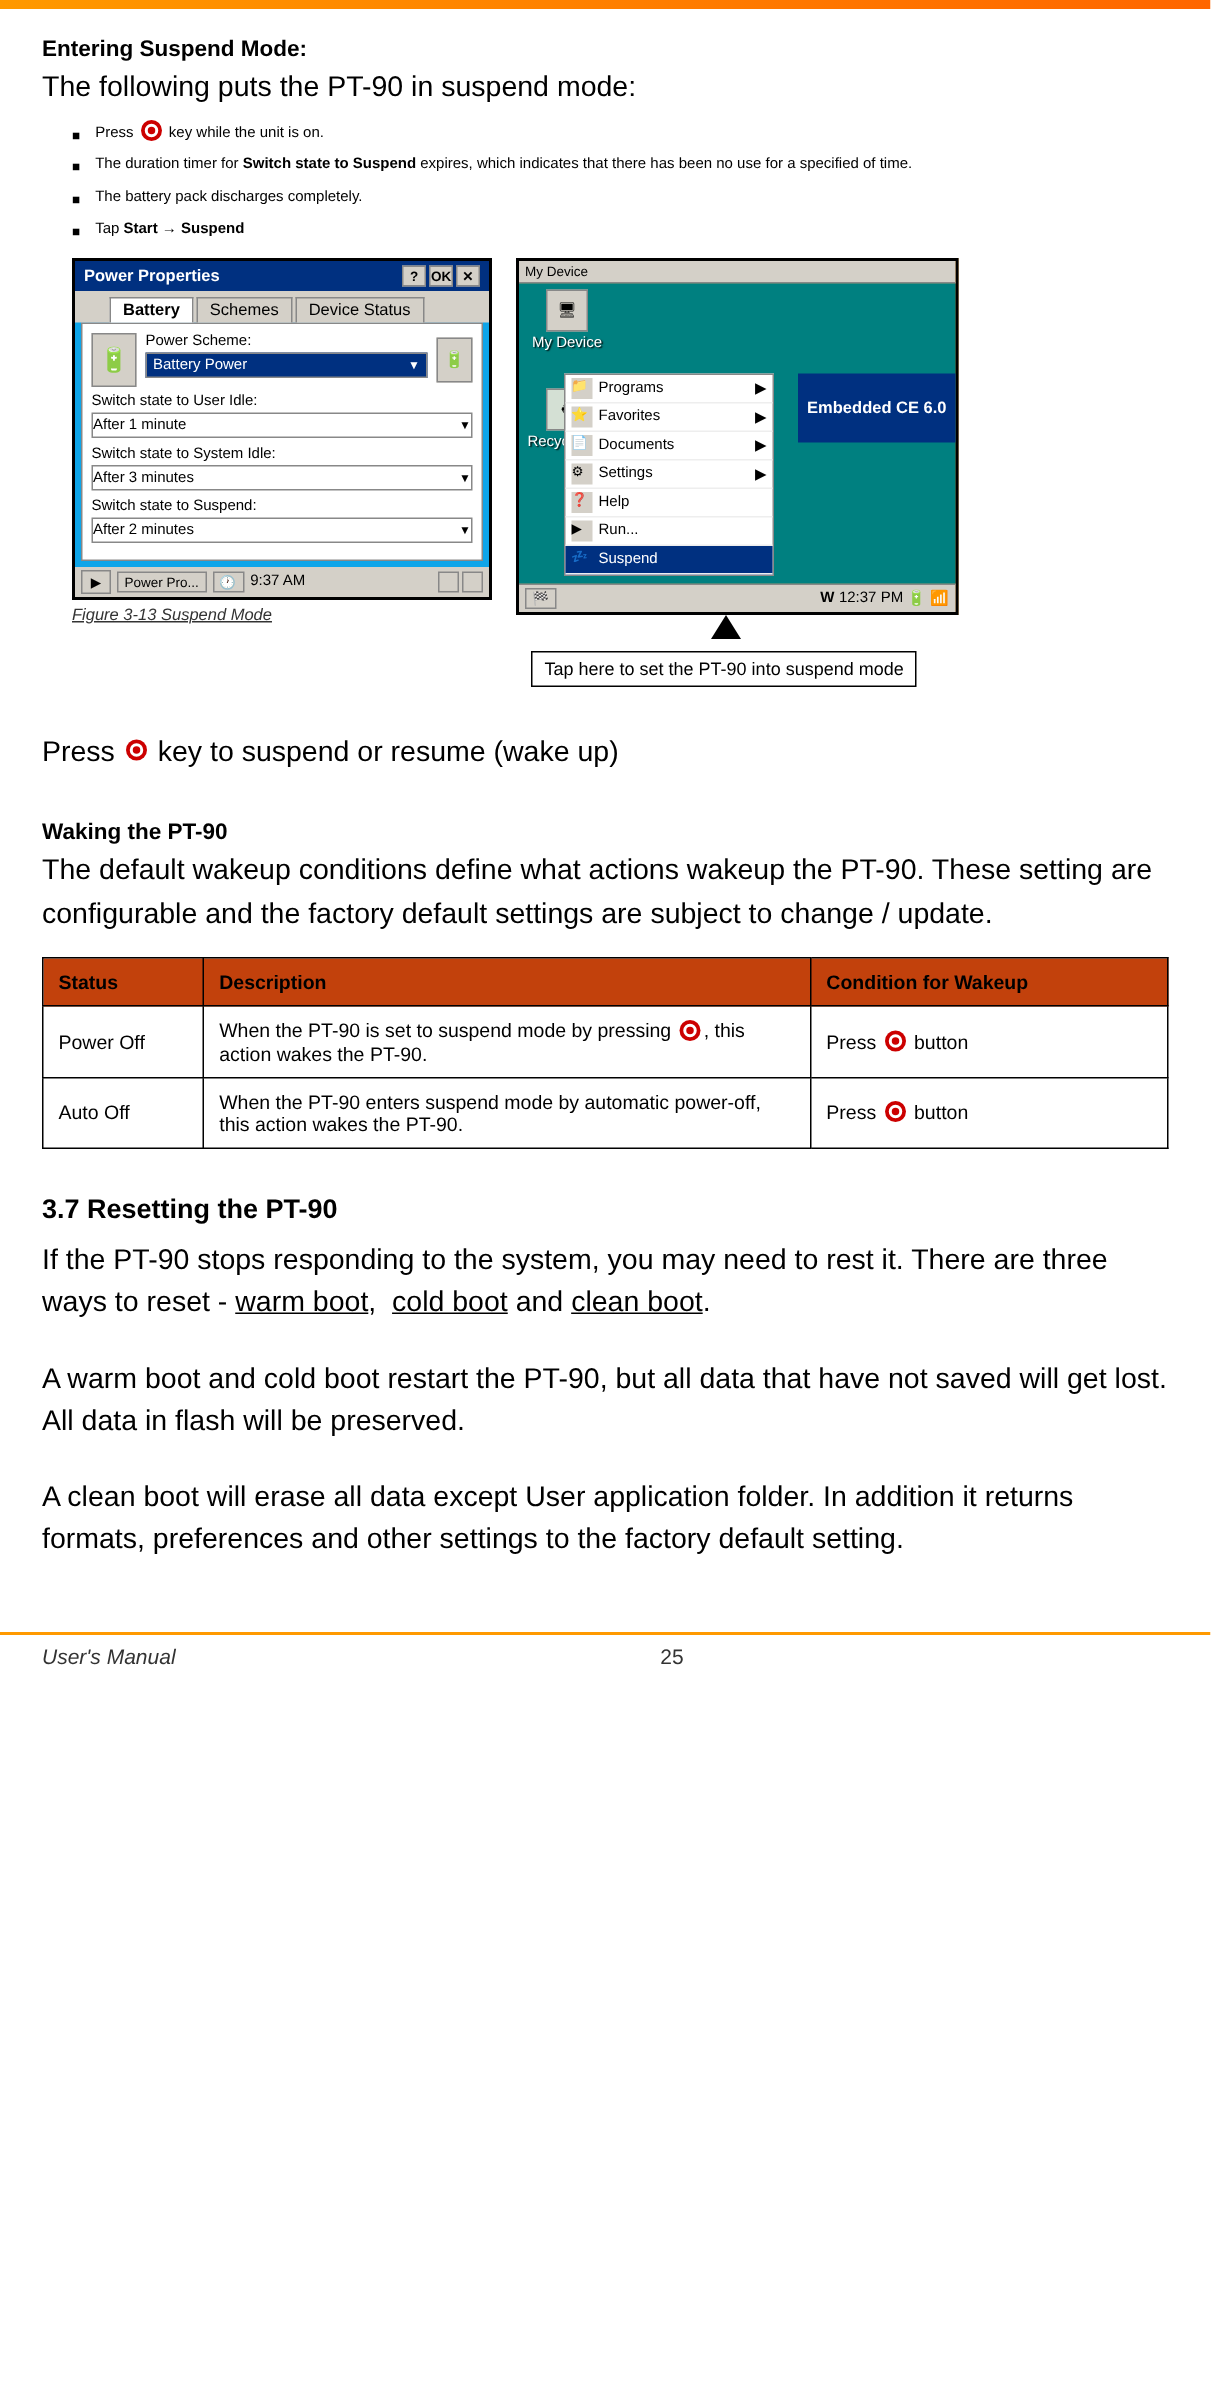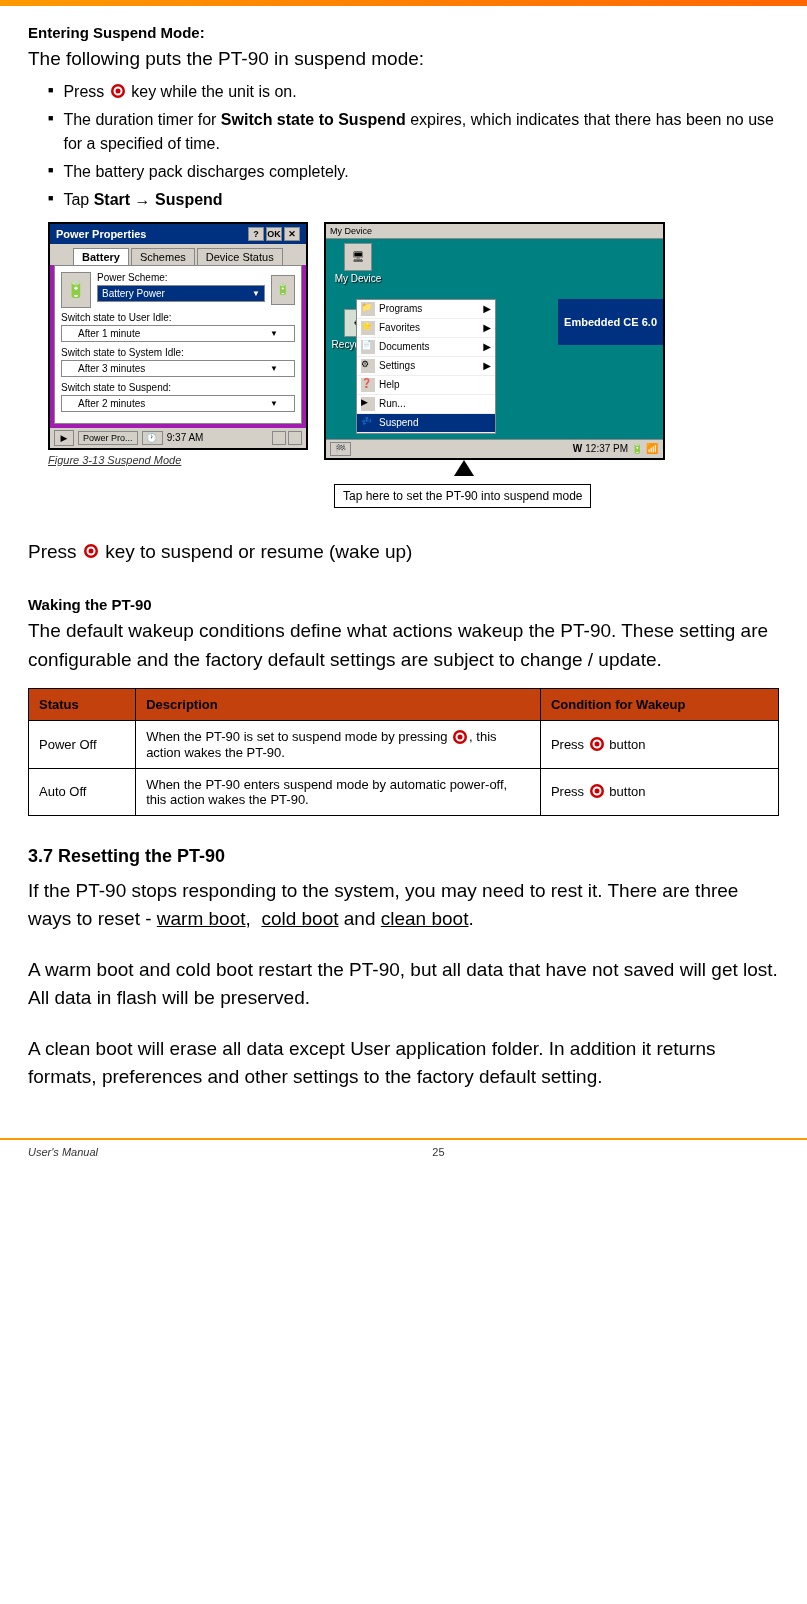--- a/index.html
+++ b/index.html
@@ -30,23 +30,23 @@
       line-height: 1.5;
       margin-bottom: 6px;
     }
     ul.bullet-list {
       list-style: none;
       margin: 0 0 8px 20px;
       padding: 0;
     }
     ul.bullet-list li {
       display: flex;
-      align-items: flex-start;
+      align-items: center;
       margin-bottom: 4px;
-      font-size: 16px;
+      font-size: 10px;
       line-height: 1.5;
     }
     ul.bullet-list li::before {
       content: "■";
       font-size: 9px;
       margin-right: 10px;
       margin-top: 4px;
       flex-shrink: 0;
     }
     .power-icon {
@@ -85,23 +85,23 @@
     }
     .figure-caption {
       font-style: italic;
       font-size: 11px;
       color: #333;
       margin-top: 4px;
       text-decoration: underline;
     }
     
     .dialog-box {
-      width: 260px;
+      width: 280px;
       border: 2px solid #000;
-      background: #a21caf;
+      background: #0ea5e9;
       font-size: 11px;
     }
     .dialog-titlebar {
       background: #003080;
       color: #fff;
       padding: 3px 6px;
       display: flex;
       justify-content: space-between;
       align-items: center;
       font-size: 11px;
@@ -170,21 +170,21 @@
     }
     .dialog-section-label {
       font-size: 10px;
       margin-bottom: 2px;
       color: #000;
     }
     .dialog-dropdown2 {
       width: 100%;
       background: #fff;
       border: 1px solid #888;
-      padding: 2px 16px;
+      padding: 2px 0;
       font-size: 10px;
       display: flex;
       justify-content: space-between;
       align-items: center;
       margin-bottom: 5px;
     }
     .dialog-footer {
       display: flex;
       align-items: center;
       justify-content: space-between;
@@ -192,21 +192,21 @@
       background: #d4d0c8;
       font-size: 10px;
     }
     .dialog-footer-left {
       display: flex;
       align-items: center;
       gap: 4px;
     }
     
     .desktop-box {
-      width: 341px;
+      width: 295px;
       border: 2px solid #000;
       background: #a16207;
       font-size: 11px;
       position: relative;
     }
     .desktop-taskbar-top {
       background: #d4d0c8;
       border-bottom: 1px solid #888;
       padding: 2px 4px;
       font-size: 10px;
@@ -384,21 +384,21 @@
       text-decoration: underline;
     }
     
     .footer {
       border-top: 2px solid #f90;
       margin-top: 30px;
       padding: 6px 28px;
       display: flex;
       justify-content: space-between;
       align-items: flex-start;
-      font-size: 11px;
+      font-size: 14px;
       color: #333;
     }
     .italic-text { font-style: italic; }
   </style>
 </head>
 <body>
 
 <div class="top-bar"></div>
 
 <div class="content">

